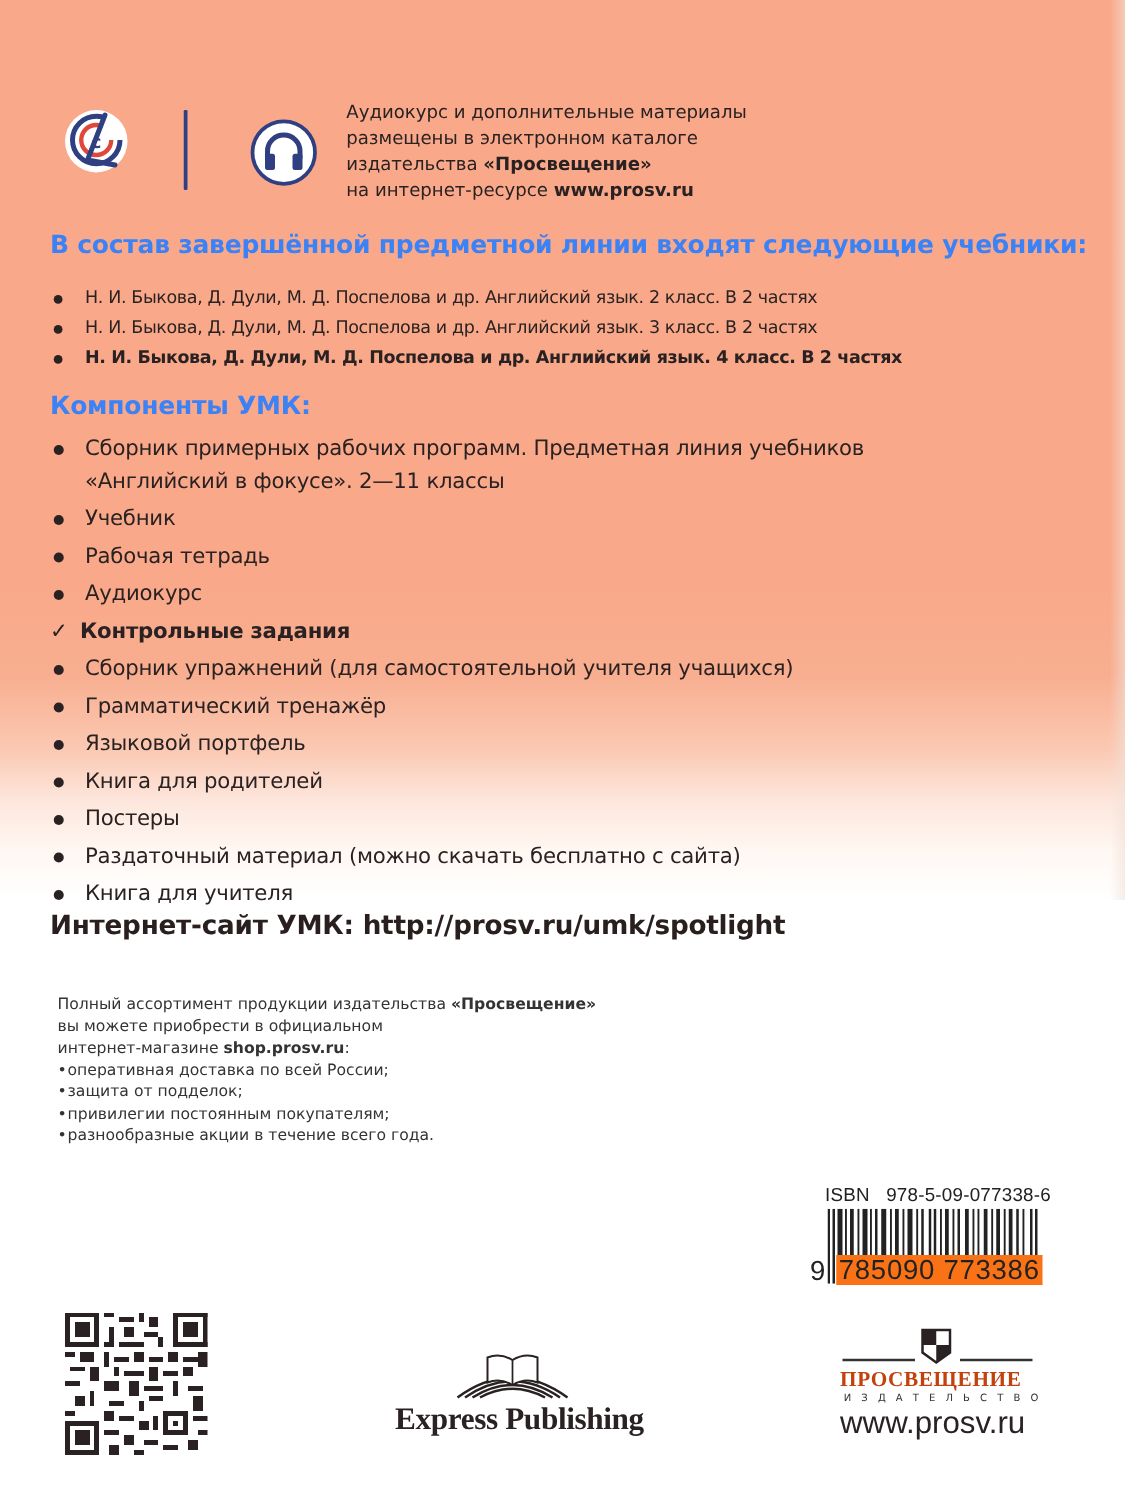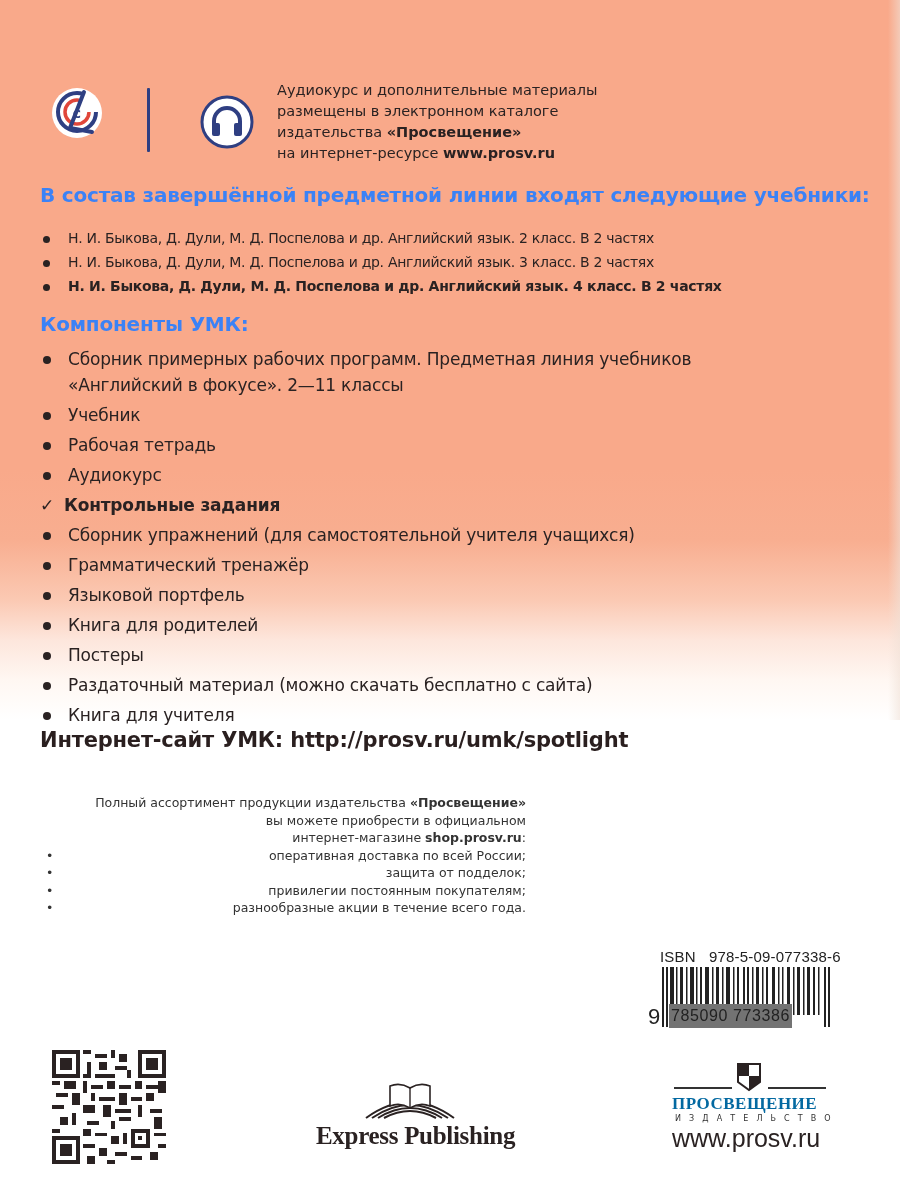--- a/index.html
+++ b/index.html
@@ -45,41 +45,41 @@
     }
     .comp-list li.check { font-weight: bold; padding-left: 24px; }
     .comp-list li.check::before { content: none; }
     .check-mark { position: absolute; left: 0; top: 0; font-weight: normal; }
     .site-line {
       position: absolute; left: 40px; top: 728px; font-size: 21px; font-weight: bold; color: #2a1f1f; letter-spacing: -0.2px;
     }
     
     .shop {
       position: absolute; left: 46px; top: 794px; width: 480px;
-      font-size: 12.5px; line-height: 17.5px; color: #333; text-align: right;
+      font-size: 12.5px; line-height: 17.5px; color: #333;
     }
     .shop b { font-weight: bold; }
     .shop ul { margin: 0; padding: 0; list-style: none; }
     .shop li { position: relative; padding-left: 8px; }
     .shop li::before { content: "•"; position: absolute; left: 0; top: 0; }
     
     .isbn-label { position: absolute; left: 660px; top: 948px; font-family: "Liberation Sans", sans-serif; font-size: 15px; color: #222; letter-spacing: 0.2px; }
     .barcode { position: absolute; left: 662px; top: 967px; width: 170px; height: 60px; }
     .bc-first { position: absolute; left: 648px; top: 1004px; font-family: "Liberation Sans", sans-serif; font-size: 22px; color: #222; }
-    .bc-digits-bg { position: absolute; left: 669px; top: 1004px; background: #737373; font-family: "Liberation Sans", sans-serif; font-size: 16px; color: #222; letter-spacing: 0.6px; padding: 0 2px; line-height: 24px; }
+    .bc-digits-bg { position: absolute; left: 669px; top: 1004px; background: #f97316; font-family: "Liberation Sans", sans-serif; font-size: 22px; color: #222; letter-spacing: 0.6px; padding: 0 2px; line-height: 24px; }
     
     .qr { position: absolute; left: 52px; top: 1050px; width: 114px; height: 114px; }
     
     .express-logo { position: absolute; left: 360px; top: 1080px; width: 100px; height: 40px; }
     .express-text { position: absolute; left: 316px; top: 1122px; font-family: "Liberation Serif", serif; font-weight: bold; font-size: 25px; color: #2a2222; letter-spacing: -0.3px; }
     
     .prosv-emblem { position: absolute; left: 736px; top: 1062px; width: 26px; height: 30px; }
     .prosv-line-l { position: absolute; left: 674px; top: 1087px; width: 58px; height: 2px; background: #333; }
     .prosv-line-r { position: absolute; left: 768px; top: 1087px; width: 58px; height: 2px; background: #333; }
-    .prosv-name { position: absolute; left: 672px; top: 1094px; font-family: "Liberation Serif", serif; font-weight: bold; font-size: 17px; color: #0369a1; letter-spacing: 0.5px; }
+    .prosv-name { position: absolute; left: 672px; top: 1094px; font-family: "Liberation Serif", serif; font-weight: bold; font-size: 17px; color: #c2410c; letter-spacing: 0.5px; }
     .prosv-sub { position: absolute; left: 675px; top: 1114px; font-size: 8px; letter-spacing: 8.1px; color: #333; }
     .prosv-url { position: absolute; left: 672px; top: 1124px; font-family: "Liberation Sans", sans-serif; font-size: 25px; color: #2a2222; }
   </style>
 </head>
 <body>
 
 <div class="right-shade"></div>
 
 <svg class="logo-umk" viewBox="0 0 54 54">
   <circle cx="27" cy="25" r="25" fill="#ffffff"></circle>

